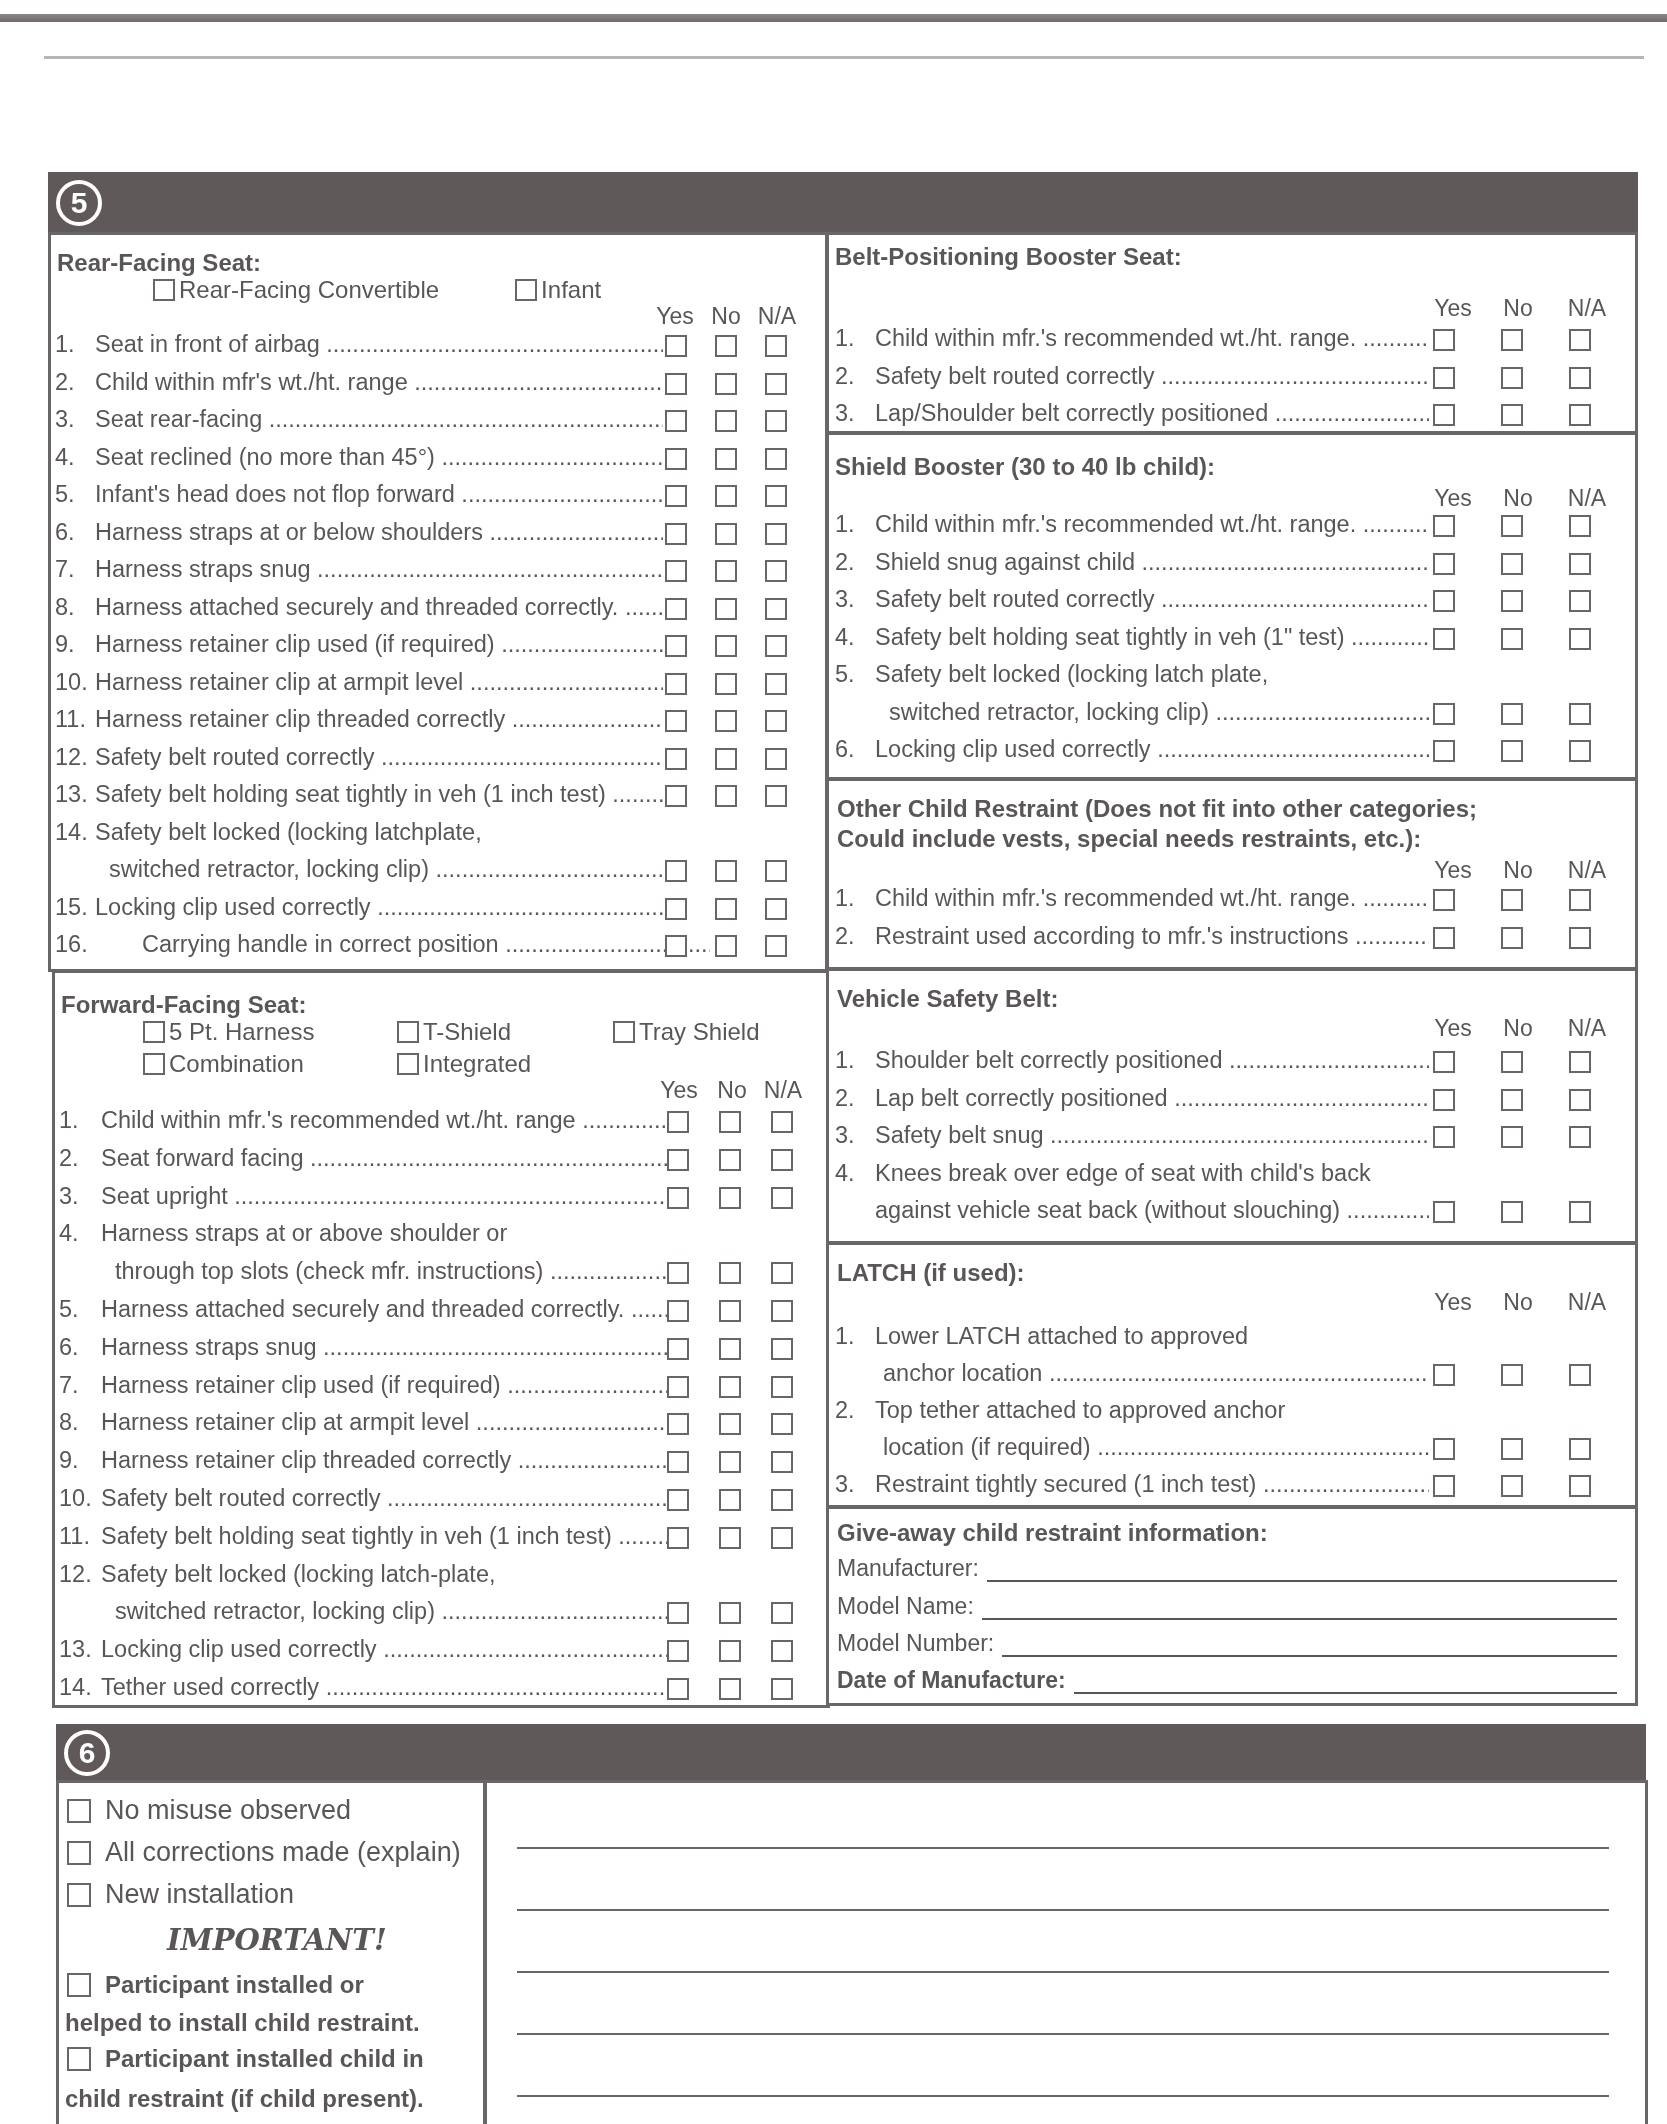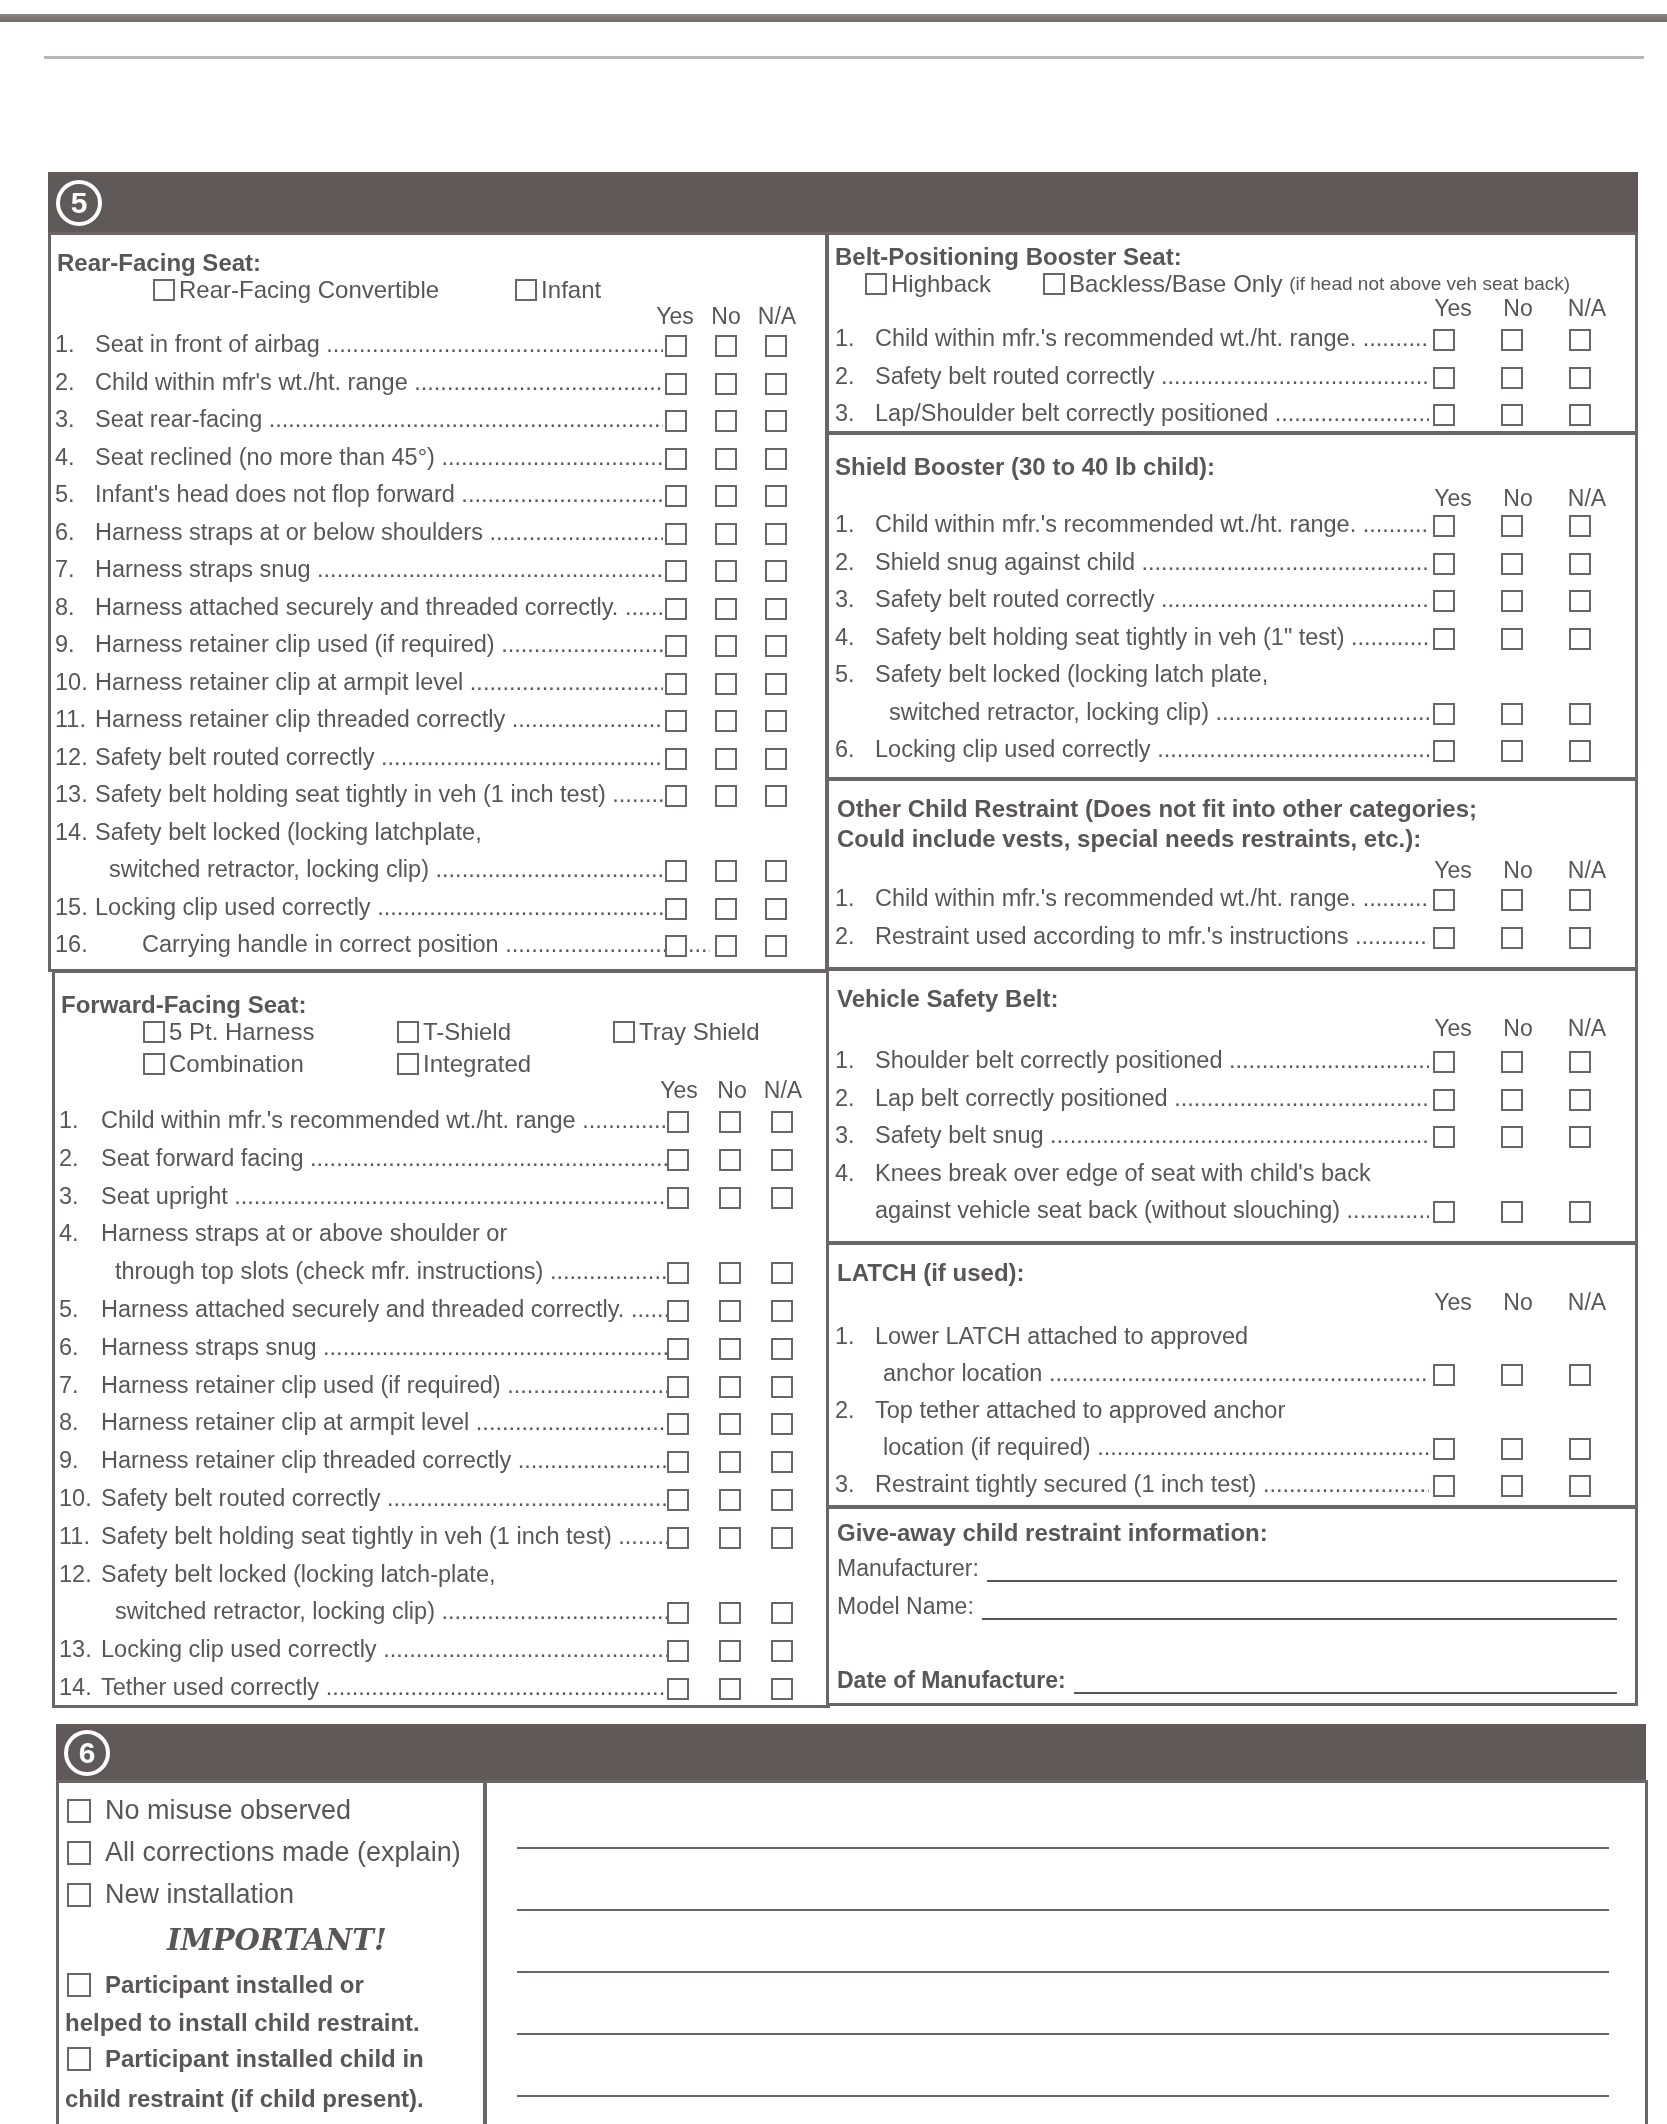--- a/index.html
+++ b/index.html
@@ -380,27 +380,20 @@
       <div class="checks" style="left: 612px; top: 705px;">
         <span class="cb" style="margin-right: 30px;"></span>
         <span class="cb" style="margin-right: 30px;"></span>
         <span class="cb" style="margin-right: 0px;"></span>
       </div>
     </div>
 </div>
 
 <div class="box" style="left:826px; top:232px; width:812px; height:202px;">
   <div class="title" style="position:absolute; left:6px; top:8px;">Belt-Positioning Booster Seat:</div>
-  <div class="opts" style="position:absolute; left:36px; top:34px;">
-    <span class="opt" style="margin-right:26px;">
-        <span class="cb"></span>
-        <span>Highback</span>
-      </span>
-    <span class="opt"><span class="cb"></span><span>Backless/Base Only</span>&nbsp;<span class="small">(if head not above veh seat back)</span></span>
-  </div>
   <div class="hdr" style="left:592px; top:60px;">
     <span style="width:64px">Yes</span>
     <span style="width:66px">No</span>
     <span style="width:72px">N/A</span>
   </div>
   <div id="bb-rows">
       <div class="row" style="top: 88px; left: 6px;">
         <span class="num" style="width: 40px;">1.</span>
         <span class="lbl" style="width: 554px;">Child within mfr.'s recommended wt./ht. range.</span>
       </div>
@@ -625,20 +618,24 @@
 <div class="box" style="left:826px; top:1506px; width:812px; height:200px;">
   <div class="title" style="position:absolute; left:8px; top:10px;">Give-away child restraint information:</div>
   <div class="field" style="left:8px; top:46px; width:780px;">
       <span>Manufacturer:</span>
       <span class="line"></span>
     </div>
   <div class="field" style="left:8px; top:84px; width:780px;">
       <span>Model Name:</span>
       <span class="line"></span>
     </div>
+  <div class="field" style="left:8px; top:121px; width:780px;">
+      <span>Model Number:</span>
+      <span class="line"></span>
+    </div>
   <div class="field" style="left:8px; top:158px; width:780px;font-weight:bold;">
       <span>Date of Manufacture:</span>
       <span class="line"></span>
     </div>
 </div>
 
 <div class="sec-header sec6">
   <span class="circ">6</span>
 </div>
 

